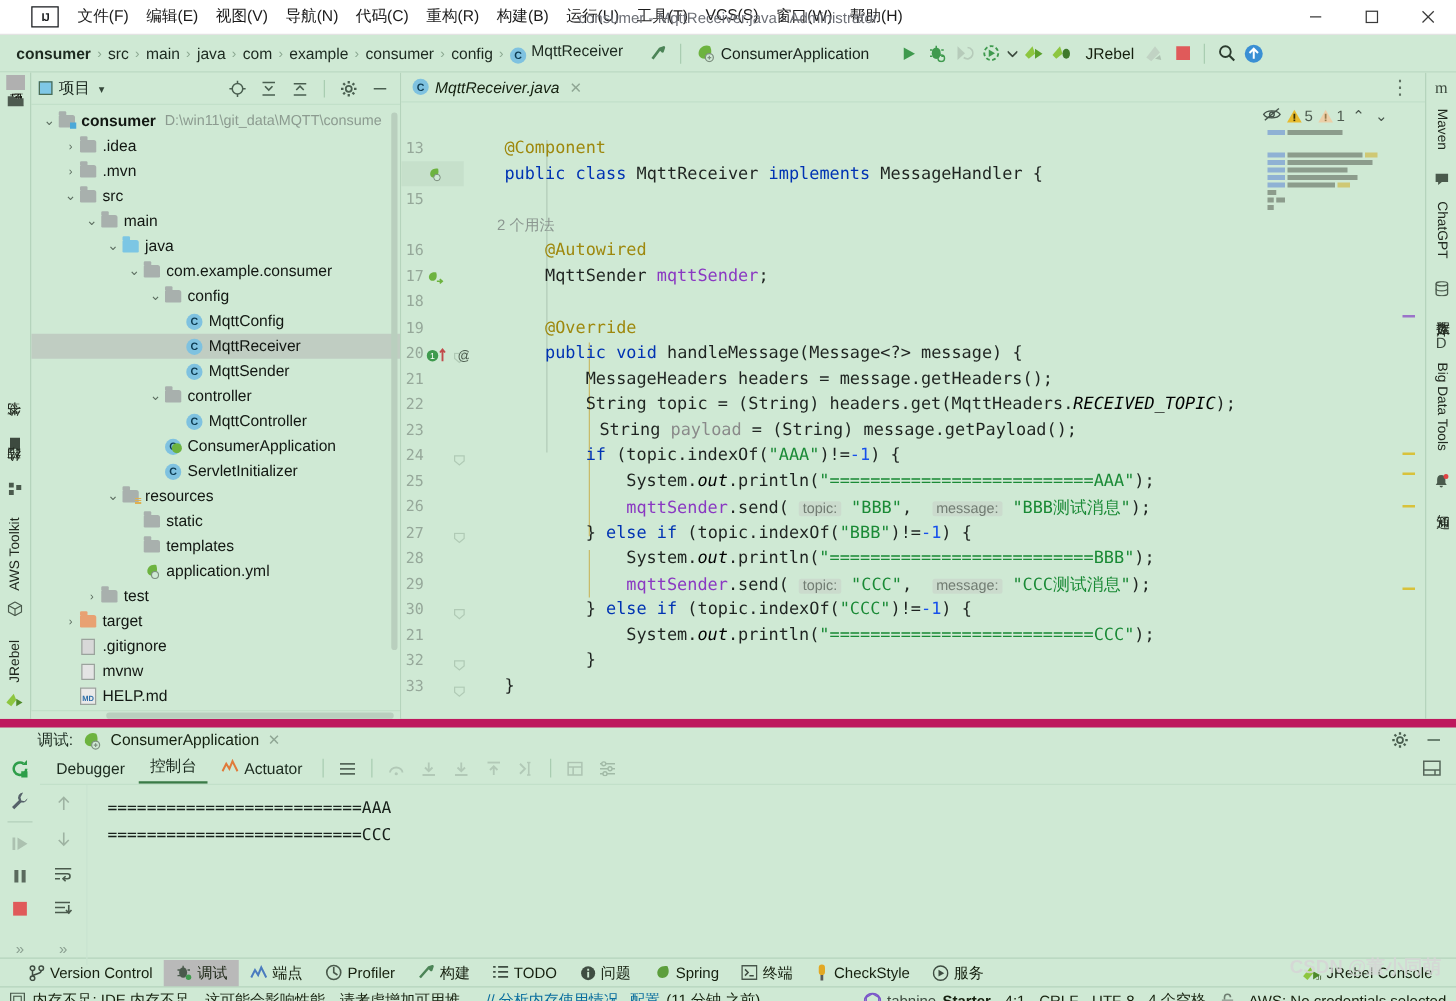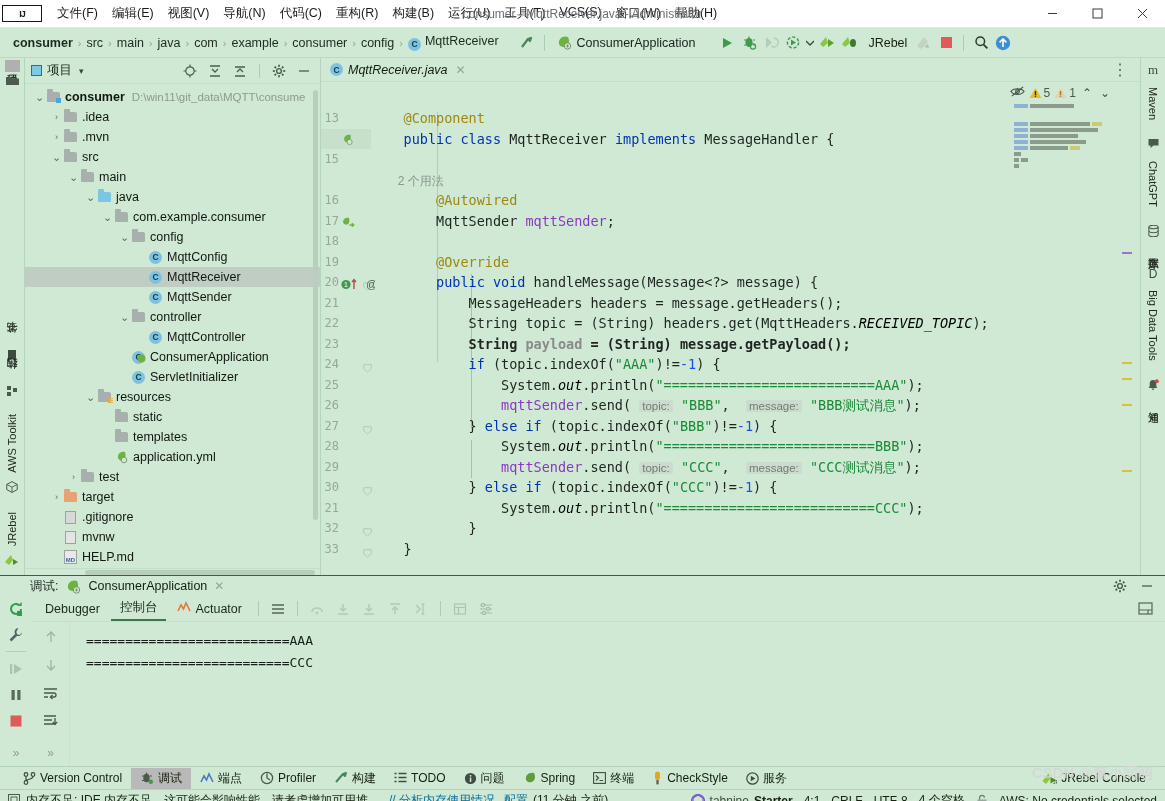--- a/index.html
+++ b/index.html
@@ -16,21 +16,21 @@
 
   
   #titlebar {
     height: 28px; width:100%;
     background: #ffffff;
     display:flex; align-items:center;
     border-bottom: 1px solid #e3e3e3;
     position:relative;
   }
   .ij-logo {
-    width:40px; height:17px; margin-left:2px; margin-right:8px;
+    width:22px; height:17px; margin-left:25px; margin-right:8px;
     background:#fff; border:1.6px solid #16191c;
     display:flex;align-items:center;justify-content:center;
     font-size:9px; font-weight:bold; color:#16191c; letter-spacing:-1px;
     font-family:"Liberation Sans",sans-serif;
   }
   .menu-item {
     padding: 3px 7px; font-size:12.5px; color:#1b1b1b; cursor:default;
     white-space:nowrap;
   }
   #win-title {
@@ -141,21 +141,21 @@
   .mm-a{background:#8fb1d4;} .mm-b{background:#8c9c8c;} .mm-c{background:#cfc874;}
   #scrollstripe{position:absolute;right:6px;top:0;width:14px;height:100%;}
   .strip-mark{position:absolute;right:2px;width:10px;height:2px;background:#d8c23b;}
   .strip-mark.purple{background:#9b73c9;}
 
   
   #rstrip { width:25px; background:#cfe9d4; display:flex;flex-direction:column;align-items:center;
             border-left:1px solid #b5d4bc; padding-top:4px;}
 
   
-  #debugpanel { height:191px; background:#cfe9d4; border-top:1px solid #be185d; display:flex; flex-direction:column;}
+  #debugpanel { height:191px; background:#cfe9d4; border-top:7px solid #be185d; display:flex; flex-direction:column;}
   #dbg-title { height:25px; display:flex;align-items:center;gap:7px;padding:0 8px 0 30px; }
   #dbg-title .lbl{font-size:12.5px;color:#1c2a20;}
   #dbg-title .run{font-size:12.5px;color:#14200f;}
   #dbgmain { flex:1; display:flex; }
   #dbg-vtools { width:32px; display:flex;flex-direction:column;align-items:center;gap:4px;padding-top:2px;}
   .dbtn{width:24px;height:22px;display:flex;align-items:center;justify-content:center;}
   #dbg-right{flex:1;display:flex;flex-direction:column;min-width:0;}
   #dbg-tabs{height:25px;display:flex;align-items:center;gap:2px;padding-left:4px;}
   .dtab{padding:3px 9px;font-size:12.5px;color:#1b2a1e;display:flex;align-items:center;gap:4px;}
   .dtab.active{border-bottom:2px solid #3a7a46;}
@@ -680,21 +680,21 @@
           <div class="cline" style="top: 48.5px; left: 0px;">    <span class="kw">public</span> <span class="kw">class</span> MqttReceiver <span class="kw">implements</span> MessageHandler {</div>
           <div class="cline" style="top: 69px; left: 0px;"></div>
           <div class="cline" style="top: 89.5px; left: 0px;"><span class="usage">        2 个用法</span></div>
           <div class="cline" style="top: 110px; left: 0px;">        <span class="anno">@Autowired</span></div>
           <div class="cline" style="top: 130.5px; left: 0px;">        MqttSender <span class="fld">mqttSender</span>;</div>
           <div class="cline" style="top: 151px; left: 0px;"></div>
           <div class="cline" style="top: 171.5px; left: 0px;">        <span class="anno">@Override</span></div>
           <div class="cline" style="top: 192px; left: 0px;">        <span class="kw">public</span> <span class="kw">void</span> handleMessage(Message&lt;?&gt; message) {</div>
           <div class="cline" style="top: 212.5px; left: 0px;">            MessageHeaders headers = message.getHeaders();</div>
           <div class="cline" style="top: 233px; left: 0px;">            String topic = (String) headers.get(MqttHeaders.<span class="stat">RECEIVED_TOPIC</span>);</div>
-          <div class="cline" style="top: 253.5px; left: 0px; font-weight: bold;">            String <span class="gry">payload</span> = (String) message.getPayload();</div>
+          <div class="cline" style="top: 253.5px; left: 11px;">            String <span class="gry">payload</span> = (String) message.getPayload();</div>
           <div class="cline" style="top: 274px; left: 0px;">            <span class="kw">if</span> (topic.indexOf(<span class="str">"AAA"</span>)!=<span class="num">-1</span>) {</div>
           <div class="cline" style="top: 294.5px; left: 0px;">                System.<span class="stat">out</span>.println(<span class="str">"==========================AAA"</span>);</div>
           <div class="cline" style="top: 315px; left: 0px;">                <span class="fld">mqttSender</span>.send( <span class="hintlbl">topic:</span> <span class="str">"BBB"</span>,  <span class="hintlbl">message:</span> <span class="str">"BBB测试消息"</span>);</div>
           <div class="cline" style="top: 335.5px; left: 0px;">            } <span class="kw">else</span> <span class="kw">if</span> (topic.indexOf(<span class="str">"BBB"</span>)!=<span class="num">-1</span>) {</div>
           <div class="cline" style="top: 356px; left: 0px;">                System.<span class="stat">out</span>.println(<span class="str">"==========================BBB"</span>);</div>
           <div class="cline" style="top: 376.5px; left: 0px;">                <span class="fld">mqttSender</span>.send( <span class="hintlbl">topic:</span> <span class="str">"CCC"</span>,  <span class="hintlbl">message:</span> <span class="str">"CCC测试消息"</span>);</div>
           <div class="cline" style="top: 397px; left: 0px;">            } <span class="kw">else</span> <span class="kw">if</span> (topic.indexOf(<span class="str">"CCC"</span>)!=<span class="num">-1</span>) {</div>
           <div class="cline" style="top: 417.5px; left: 0px;">                System.<span class="stat">out</span>.println(<span class="str">"==========================CCC"</span>);</div>
           <div class="cline" style="top: 438px; left: 0px;">            }</div>
           <div class="cline" style="top: 458.5px; left: 0px;">    }</div>

